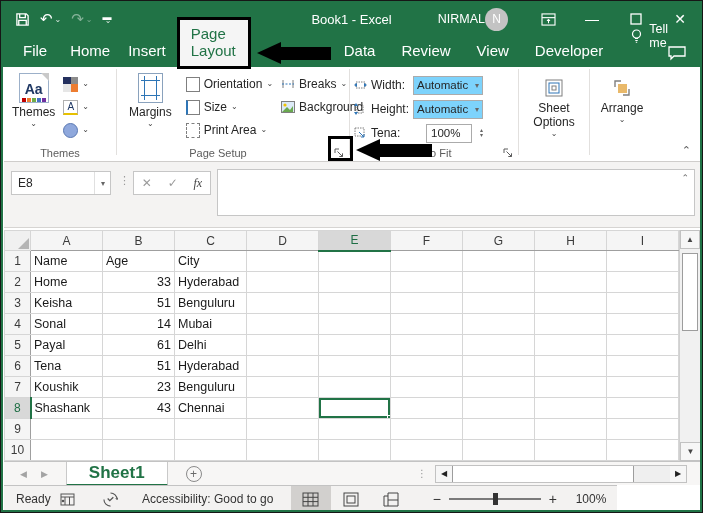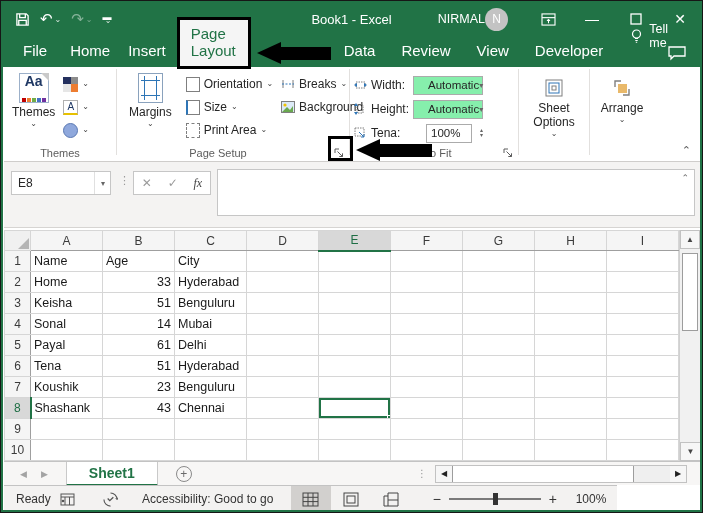--- a/index.html
+++ b/index.html
@@ -43,33 +43,33 @@
   .ribbon { position:absolute; left:3px; top:66px; width:697px; height:95px; background:#fff; border-bottom:1px solid #cfcdcb; display:flex; z-index:1; }
   .rgroup { position:relative; height:100%; padding:5px 4px 16px; display:flex; align-items:flex-start; gap:4px; }
   .rsep { width:1px; background:#e2e0de; height:86px; margin-top:2px; }
   .glabel { position:absolute; bottom:2px; left:0; right:0; text-align:center; font-size:11px; color:#5c5c5c; white-space:nowrap; }
   .launcher { position:absolute; bottom:2px; right:3px; width:14px; height:13px; display:flex; align-items:center; justify-content:center; }
   .bigbtn { display:flex; flex-direction:column; align-items:center; font-size:12px; color:#262626; padding:1px 4px; }
   .bigbtn .cap { margin-top:3px; line-height:1.15; text-align:center; }
   .caret-s { font-size:8px; color:#444; line-height:1; }
   .smallcol { display:flex; flex-direction:column; justify-content:flex-start; gap:3px; padding-top:2px; }
   .smallbtn { display:flex; align-items:center; gap:4px; font-size:12px; color:#262626; height:20px; white-space:nowrap; }
-  .combo { width:70px; height:19px; border:1px solid #ababab; background:#86efac; font-size:11.5px; color:#262626; display:flex; align-items:center; padding:0 14px; justify-content:space-between;text-align:right; }
+  .combo { width:70px; height:19px; border:1px solid #ababab; background:#7dd3fc; font-size:11.5px; color:#262626; display:flex; align-items:center; padding:0 3px; justify-content:space-between;text-align:right; }
   .combo .dd { font-size:8px; color:#666; }
   .spinbox { width:46px; height:19px; border:1px solid #ababab; background:#fff; font-size:11.5px; display:flex; align-items:center; padding:0 4px; }
   .spinner { display:flex; flex-direction:column; margin-left:4px; font-size:6px; color:#666; line-height:.9; }
   .scalerow { display:flex; align-items:center; gap:4px; height:22px; font-size:12px; color:#262626; }
   .scale-grid { display:flex; flex-direction:column; gap:2px; padding-top:2px; }
   .ribbon-collapse { position:absolute; right:10px; bottom:4px; color:#5c5c5c; font-size:11px; }
 
   
   .ic { display:inline-flex; align-items:center; justify-content:center; }
 
   
-  .aa-icon { width:30px; height:30px; border:1px solid #9cb0c9; background:#fff; position:relative; display:flex; flex-direction:column; align-items:center; justify-content:space-between; }
+  .aa-icon { width:30px; height:30px; border:1px solid #9cb0c9; background:#fff; position:relative; display:flex; flex-direction:column; align-items:center; justify-content:flex-end; }
   .aa-icon .aa { font-size:14px; color:#1f3864; font-weight:bold; line-height:1; }
   .aa-icon .dots { display:flex; gap:1px; margin-top:2px; }
   .aa-icon .dots i { width:4px; height:4px; display:block; }
   .fold { position:absolute; top:-1px; right:-1px; width:0; height:0; border-left:8px solid transparent; border-top:8px solid #c9c9c9; }
   .colors-icon { width:15px; height:15px; display:grid; grid-template-columns:1fr 1fr; }
   .fonts-icon { width:15px; height:15px; border:1px solid #b0b0b0; font-size:10px; color:#1f3864; display:flex; align-items:center; justify-content:center; border-bottom:2px solid #e7c100; }
   .effects-icon { width:15px; height:15px; border-radius:50%; background:#8fa8dc; border:1px solid #5b79b3; }
 
   .margins-icon { width:25px; height:30px; border:1px solid #8aa2bd; background:#fff; position:relative; }
   .margins-icon i { position:absolute; background:#2e75b6; }
@@ -104,21 +104,21 @@
   .grid td.selcell:after { content:""; position:absolute; inset:0; border:2px solid #217346; pointer-events:none; }
   .grid .handle { position:absolute; right:-3px; bottom:-3px; width:6px; height:6px; background:#217346; border:1px solid #fff; z-index:5; }
   .vscroll { position:absolute; right:1px; top:0; width:21px; height:231px; background:#f1f1f1; border-left:1px solid #d0d0d0; }
   .vscroll .btn { width:100%; height:19px; background:#f6f6f6; border:1px solid #c2c2c2; color:#444; font-size:8px; display:flex; align-items:center; justify-content:center; }
   .vscroll .thumb { position:absolute; left:2px; right:2px; top:23px; height:78px; background:#fff; border:1px solid #9d9d9d; }
   .vscroll .btn.down { position:absolute; bottom:0; }
 
   
   .sheetbar { position:absolute; left:3px; top:460px; width:697px; height:24px; background:#f7f6f5; border-top:1px solid #c3c3c3; display:flex; align-items:center; z-index:1; }
   .navarrows { display:flex; gap:14px; padding:0 14px 0 16px; color:#a3a3a3; font-size:9px; }
-  .sheettab { height:24px; background:#fff; border-left:1px solid #c9c9c9; border-right:1px solid #c9c9c9; border-bottom:2px solid #217346; color:#217346; font-weight:bold; font-size:14px; display:flex; align-items:center; padding:0 22px; margin-left:4px; }
+  .sheettab { height:24px; background:#fff; border-left:1px solid #c9c9c9; border-right:1px solid #c9c9c9; border-bottom:2px solid #217346; color:#217346; font-weight:bold; font-size:17px; display:flex; align-items:center; padding:0 22px; margin-left:4px; }
   .addsheet { width:16px; height:16px; border-radius:50%; border:1px solid #8a8a8a; color:#6a6a6a; font-size:12px; line-height:1; display:flex; align-items:center; justify-content:center; margin-left:18px; }
   .hs-dots { margin-left:auto; color:#9a9a9a; font-size:10px; padding-right:8px; }
   .hscroll { display:flex; align-items:center; height:18px; width:252px; margin-right:14px; background:#efefef; border:1px solid #c2c2c2; }
   .hscroll .hbtn { width:16px; height:100%; display:flex; align-items:center; justify-content:center; font-size:8px; color:#222; background:#f6f6f6; }
   .hscroll .hthumb { height:100%; width:182px; background:#fff; border-left:1px solid #9d9d9d; border-right:1px solid #9d9d9d; }
   .hscroll .htrack { flex:1; }
   .hbtn-right { margin-left:auto; }
 
   
   .statusbar { position:absolute; left:3px; top:484px; width:613px; height:27px; background:#f3f2f1; border-top:1px solid #c3c3c3; display:flex; align-items:center; font-size:12px; color:#333; z-index:1; }

